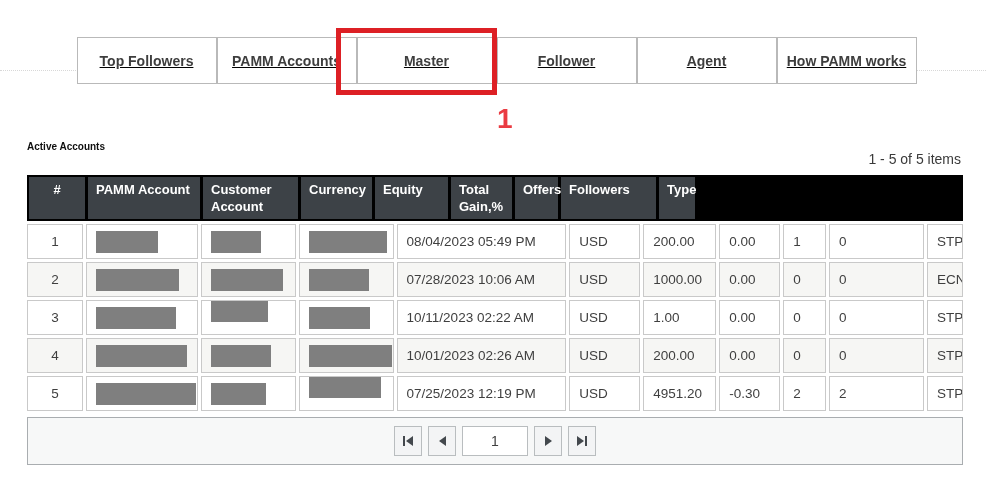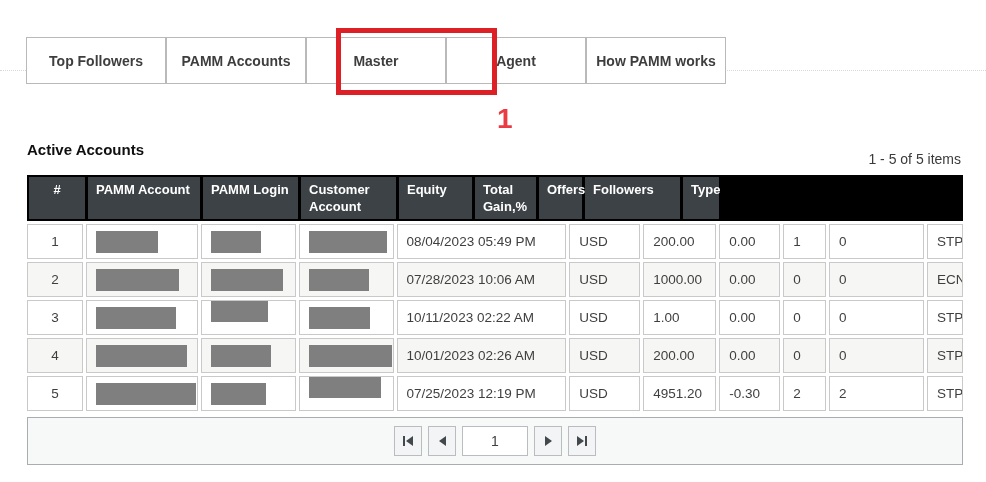--- a/index.html
+++ b/index.html
@@ -4,32 +4,32 @@
 <style>
   * { margin:0; padding:0; box-sizing:border-box; }
   body { background:#fff; }
   .page { position:relative; width:986px; height:482px; background:#ffffff;
           font-family:"Liberation Sans", sans-serif; overflow:hidden; }
 
   
   .dotted { position:absolute; top:70px; left:0; width:986px; border-top:1px dotted #d8d8d8; }
 
   
-  .tabs { position:absolute; left:26px; top:37px; width:941px; display:flex; justify-content:flex-start; }
+  .tabs { position:absolute; left:26px; top:37px; width:941px; display:flex; justify-content:center;text-decoration:underline; }
   .tab { width:140px; height:47px; background:#fff; border:1px solid #b9b9b9;
          display:flex; align-items:center; justify-content:center;
          font-size:14px; font-weight:bold; color:#3e3e3e; cursor:pointer; white-space:nowrap; }
 
   
   .redbox { position:absolute; left:336px; top:28px; width:161px; height:67px;
             border:5px solid #dd2025; }
   .annot-num { position:absolute; left:497px; top:103px; color:#ea3b42;
                font-size:28px; font-weight:bold; }
 
-  .sec-title { position:absolute; left:27px; top:141px; font-size:15px; font-weight:bold; color:#0f0f0f; }
+  .sec-title { position:absolute; left:27px; top:141px; font-size:10px; font-weight:bold; color:#0f0f0f; }
   .items-count { position:absolute; right:25px; top:151px; font-size:14px; color:#3a3a3a; }
 
   
   .grid { position:absolute; left:27px; top:175px; width:936px; }
   .ghead { display:flex; gap:3px; background:#000; padding:2px; }
   .hcell { background:#3d4247; color:#fff; font-size:13px; font-weight:bold;
            padding:5px 8px 4px; min-height:38px; line-height:1.28; }
   .hc-center { text-align:center; }
 
   .grow { display:flex; gap:3px; margin-top:3px; }
@@ -64,37 +64,38 @@
 <body>
 
 <div class="page">
 
   <div class="dotted"></div>
 
   <div class="tabs">
     <div class="tab">Top Followers</div>
     <div class="tab">PAMM Accounts</div>
     <div class="tab">Master</div>
+    <div class="tab">Follower</div>
     <div class="tab">Agent</div>
     <div class="tab">How PAMM works</div>
   </div>
 
   <div class="redbox"></div>
   <div class="annot-num">1</div>
 
   <div class="sec-title">Active Accounts</div>
   <div class="items-count">1 - 5 of 5 items</div>
 
   <div class="grid">
 
     <div class="ghead">
       <div class="hcell hc-center c0">#</div>
       <div class="hcell c1">PAMM Account</div>
-      <div class="hcell c2">PAMM Login</div>
       <div class="hcell c3">Customer Account</div>
+      <div class="hcell c5">Currency</div>
       <div class="hcell c6">Equity</div>
       <div class="hcell c7">Total Gain,%</div>
       <div class="hcell c8">Offers</div>
       <div class="hcell c9">Followers</div>
       <div class="hcell c10">Type</div>
     </div>
 
     <div class="grow">
       <div class="cell num c0">1</div>
       <div class="cell c1">

